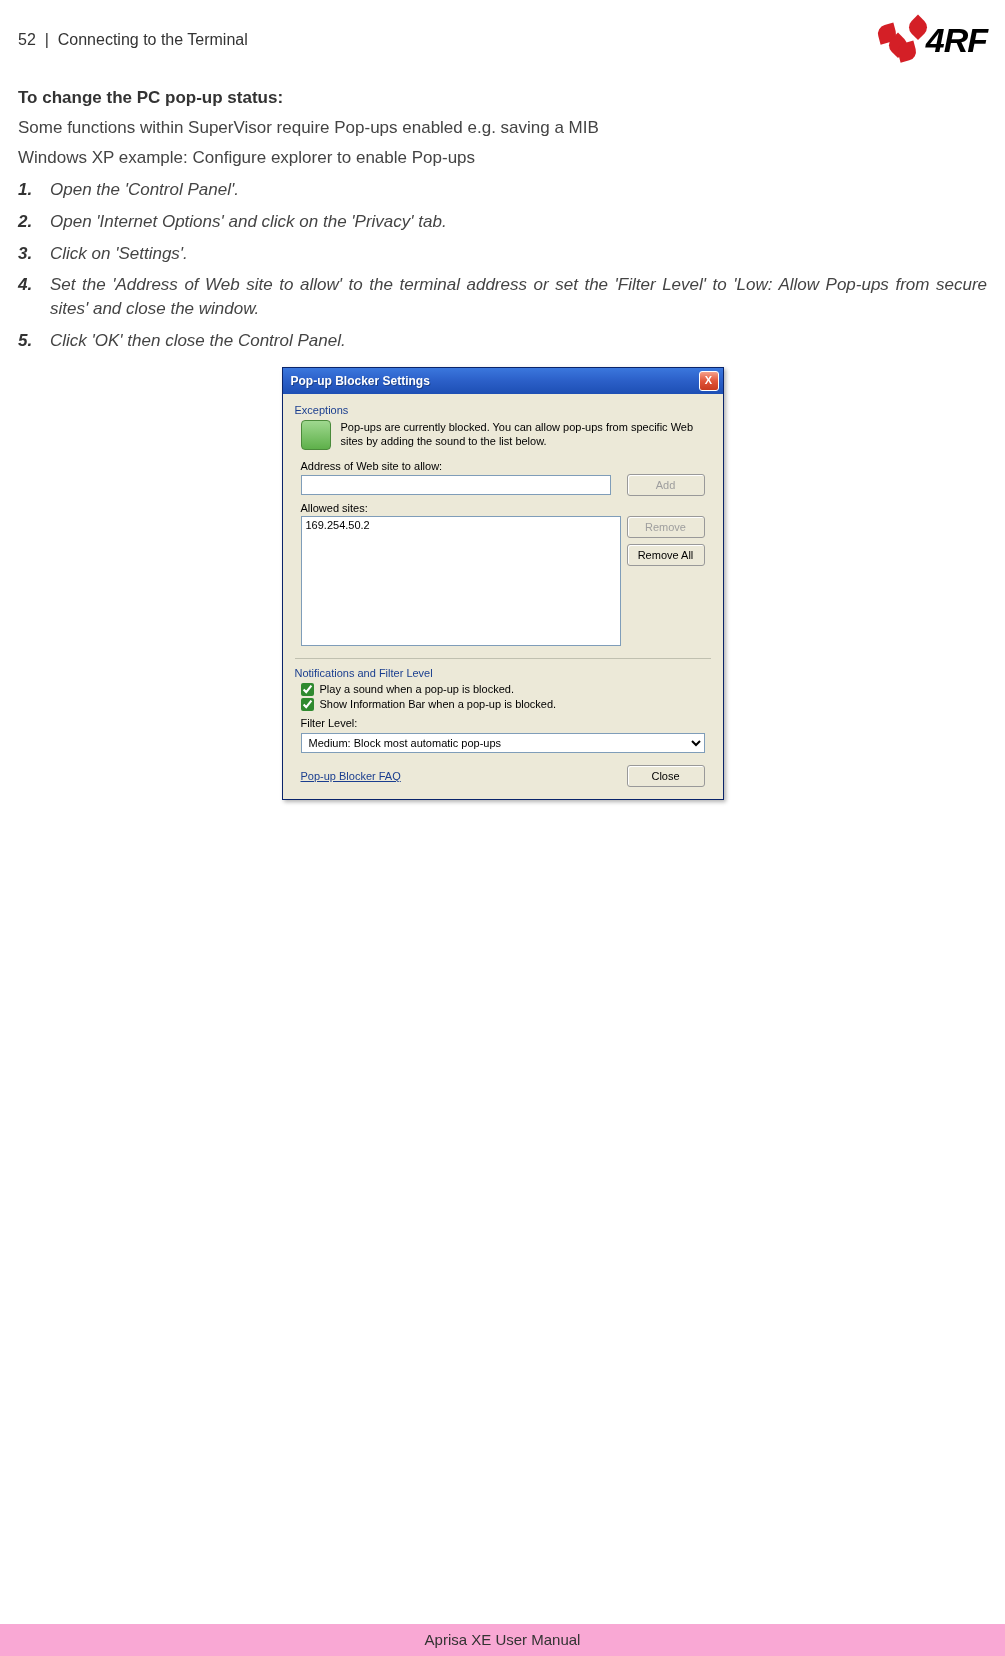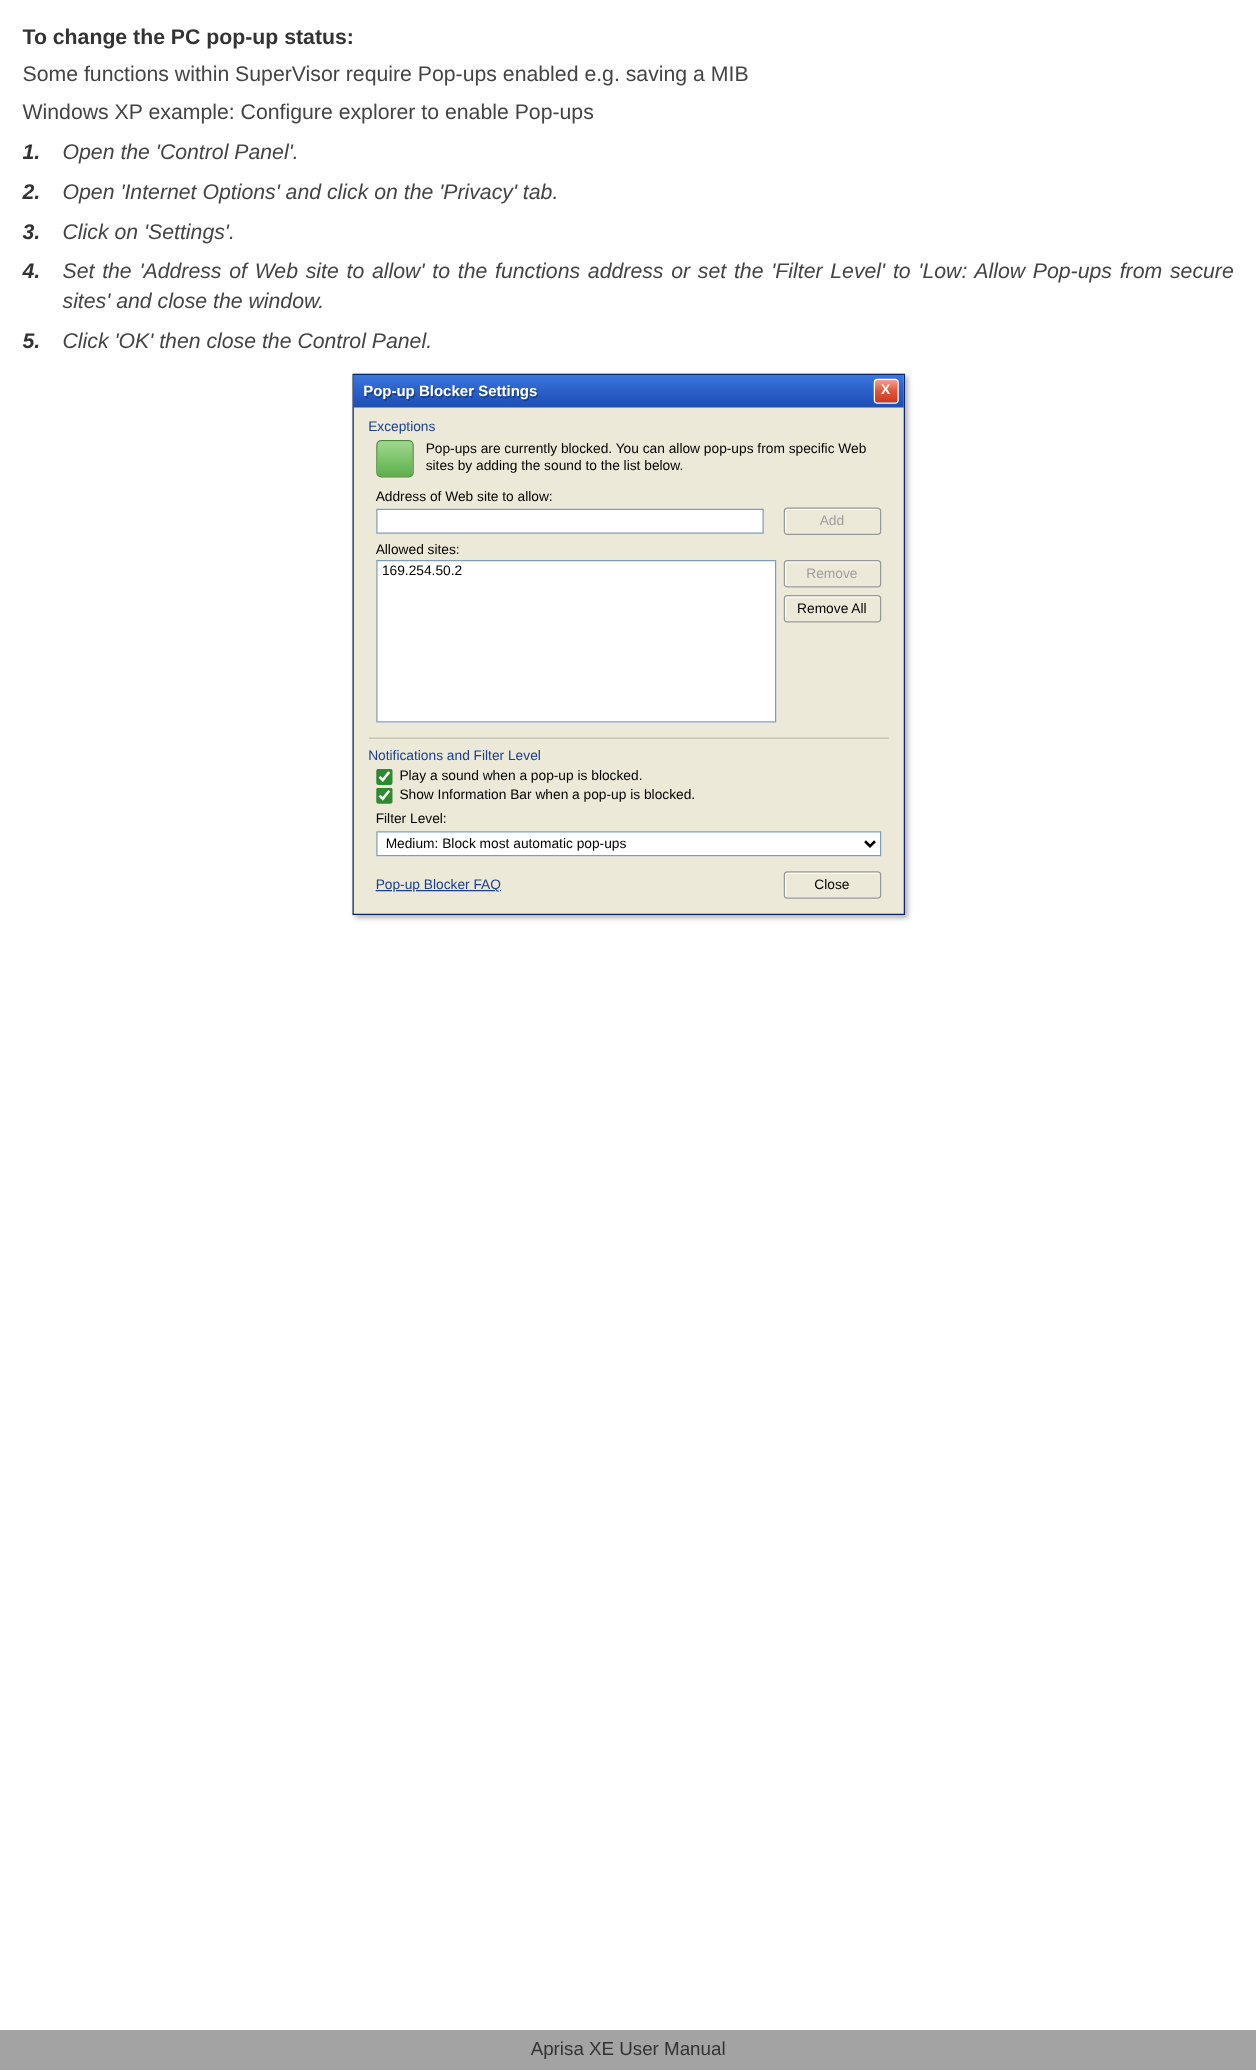--- a/index.html
+++ b/index.html
@@ -239,41 +239,57 @@
     color: #1a3e8f;
     text-decoration: underline;
     font-size: 11px;
   }
   .page-footer {
     position: absolute;
     bottom: 0;
     left: 0;
     right: 0;
     height: 32px;
-    background: #a3a3a3;
+    background: #f9a8d4;
     text-align: center;
     line-height: 32px;
     font-size: 15px;
     color: #333;
   }
 </style>
 </head>
 <body>
 
 <div class="page">
+  <div class="header-row">
+    <div class="page-num-section">
+      <span>52</span>
+      &nbsp;<span>|</span>&nbsp;
+      <span>Connecting to the Terminal</span>
+    </div>
+    <div class="logo">
+      <div class="logo-shapes">
+        <div class="petal p1"></div>
+          <div class="petal p2"></div>
+        <div class="petal p3"></div>
+          <div class="petal p4"></div>
+      </div>
+      <div class="logo-text">4RF</div>
+    </div>
+  </div>
 
   <div class="section-title">To change the PC pop-up status:</div>
   <div class="body-text">Some functions within SuperVisor require Pop-ups enabled e.g. saving a MIB</div>
   <div class="body-text">Windows XP example: Configure explorer to enable Pop-ups</div>
 
   <ol class="steps">
     <li>Open the 'Control Panel'.</li>
     <li>Open 'Internet Options' and click on the 'Privacy' tab.</li>
     <li>Click on 'Settings'.</li>
-    <li>Set the 'Address of Web site to allow' to the functions address or set the 'Filter Level' to 'Low: Allow Pop-ups from secure sites' and close the window.</li>
+    <li>Set the 'Address of Web site to allow' to the terminal address or set the 'Filter Level' to 'Low: Allow Pop-ups from secure sites' and close the window.</li>
     <li>Click 'OK' then close the Control Panel.</li>
   </ol>
 
   <div class="dialog-wrap">
     <div class="xp-dialog">
       <div class="xp-titlebar">
         <span class="xp-title-text">Pop-up Blocker Settings</span>
         <div class="xp-close">X</div>
       </div>
       <div class="xp-body">

